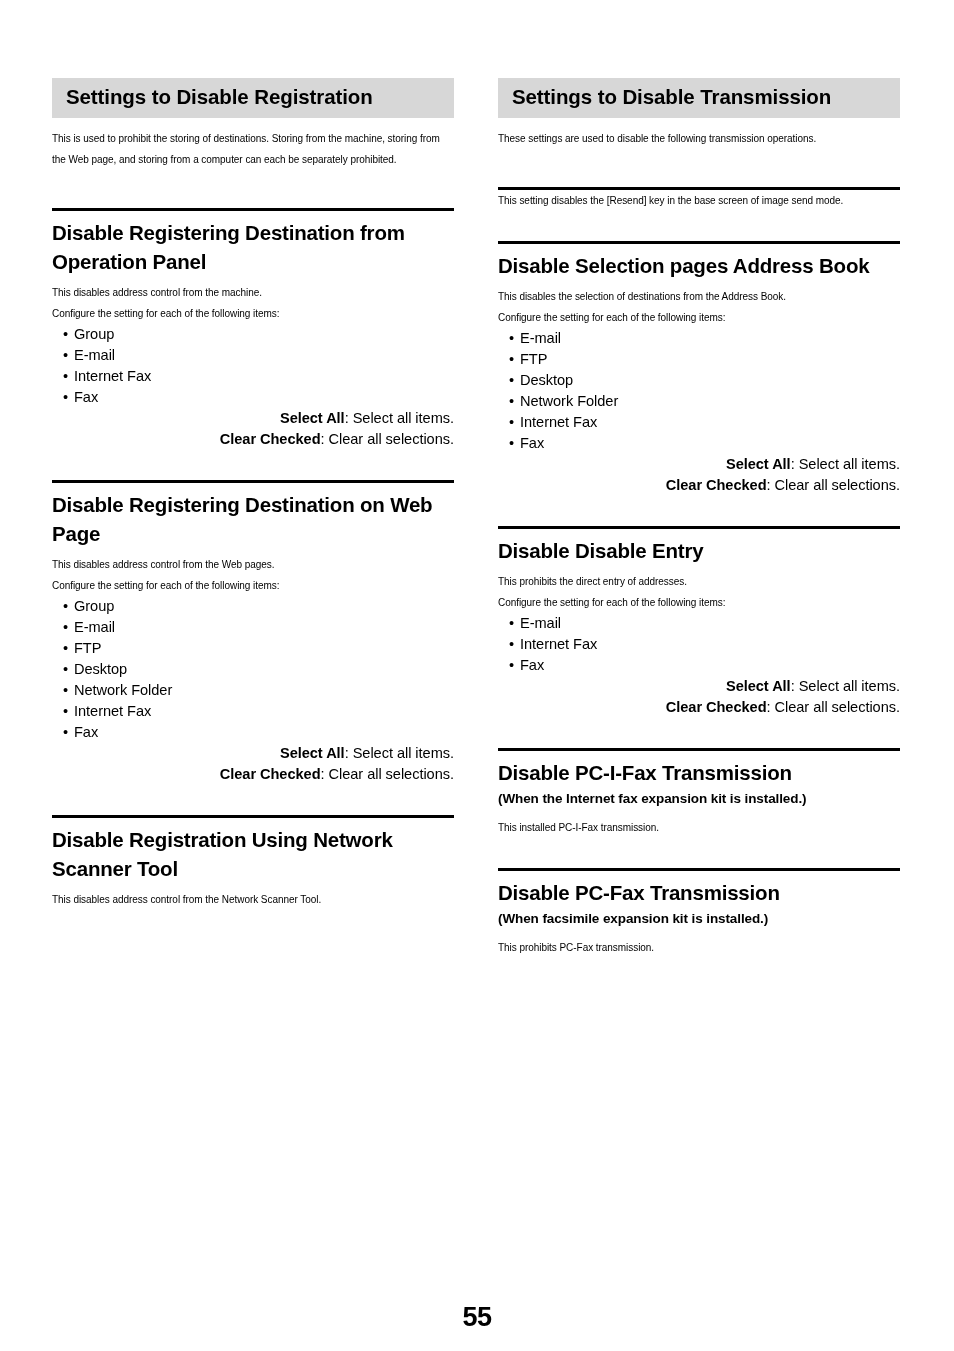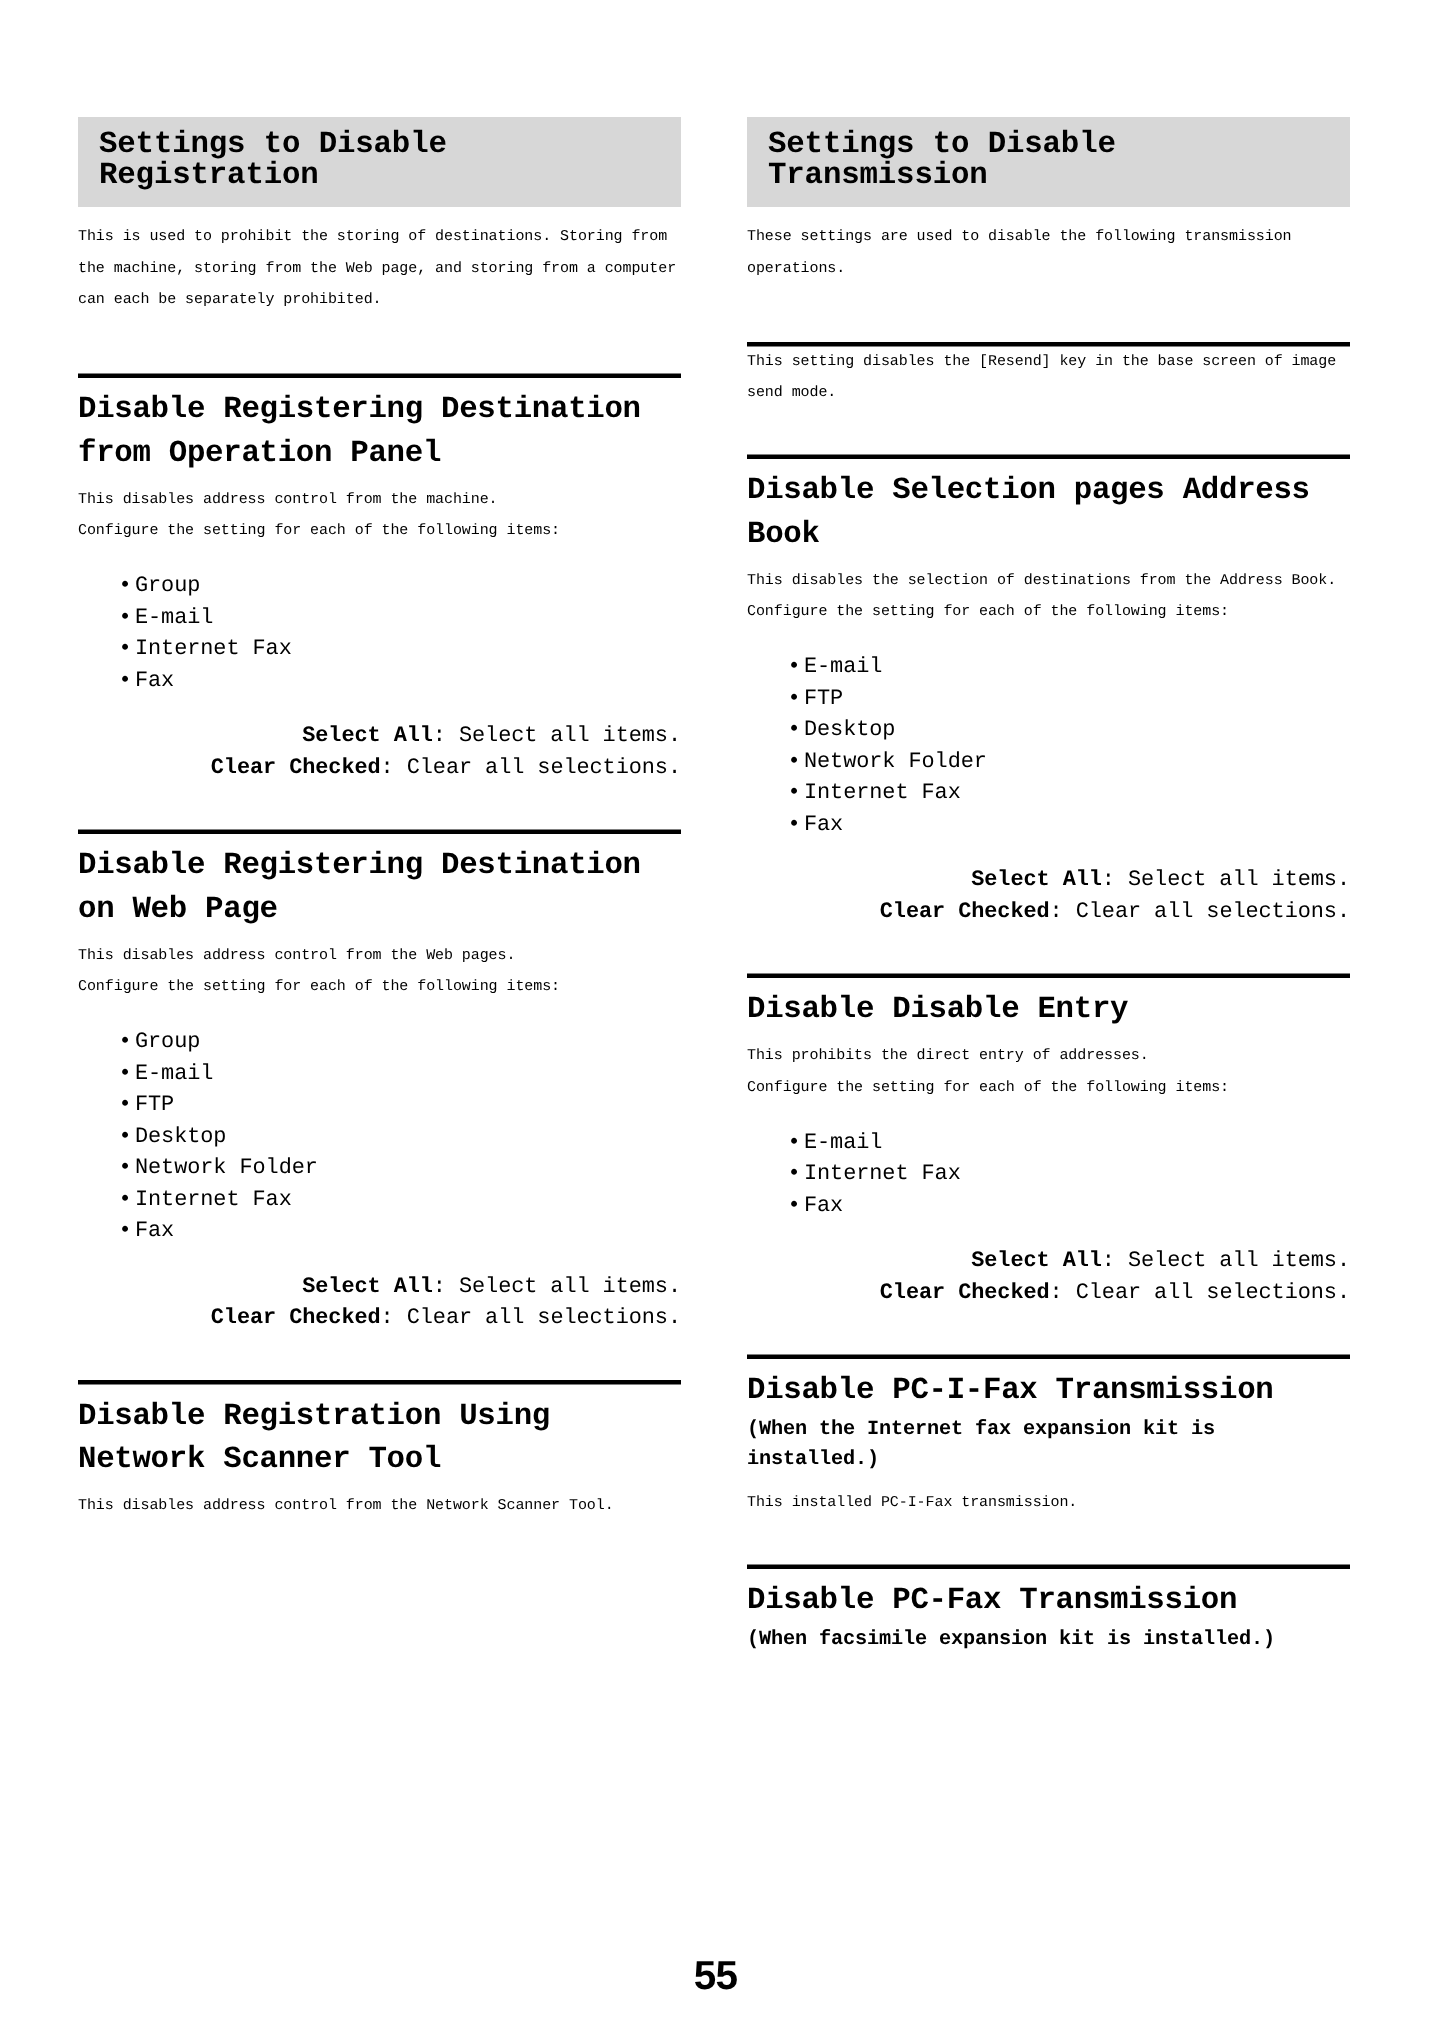--- a/index.html
+++ b/index.html
@@ -19,21 +19,20 @@
     position: relative;
     width: 954px;
     height: 1351px;
     box-sizing: border-box;
     padding: 78px 54px 0 52px;
   }
   .columns {
     display: flex;
     gap: 44px;
     align-items: flex-start;
-    font-family: Liberation Mono, monospace;
   }
   .col {
     width: 402px;
     flex: 0 0 402px;
   }
 
   
   .banner {
     background: #d7d7d7;
     font-size: 20.5px;
@@ -69,21 +68,21 @@
 
   p.body {
     font-size: 10px;
     line-height: 21px;
     margin: 0;
     letter-spacing: -0.05px;
   }
 
   ul.bullets {
     list-style: none;
-    margin: 16px;
+    margin: 0;
     padding: 0 0 0 11px;
   }
   ul.bullets li {
     font-size: 14.6px;
     line-height: 21px;
     position: relative;
     padding-left: 11px;
     letter-spacing: -0.05px;
   }
   ul.bullets li:before {
@@ -230,19 +229,20 @@
         <div class="subtitle">(When the Internet fax expansion kit is installed.)</div>
         <p class="body">This installed PC-I-Fax transmission.</p>
       </div>
 
       <div class="blockgap-md"></div>
 
       <div class="section">
         <div class="rule"></div>
         <h2 class="heading" style="margin-bottom:2px;">Disable PC-Fax Transmission</h2>
         <div class="subtitle">(When facsimile expansion kit is installed.)</div>
+        <p class="body">This prohibits PC-Fax transmission.</p>
       </div>
 
     </div>
   </div>
 
   <div class="pagenum">55</div>
 </div>
 
 </body></html>

